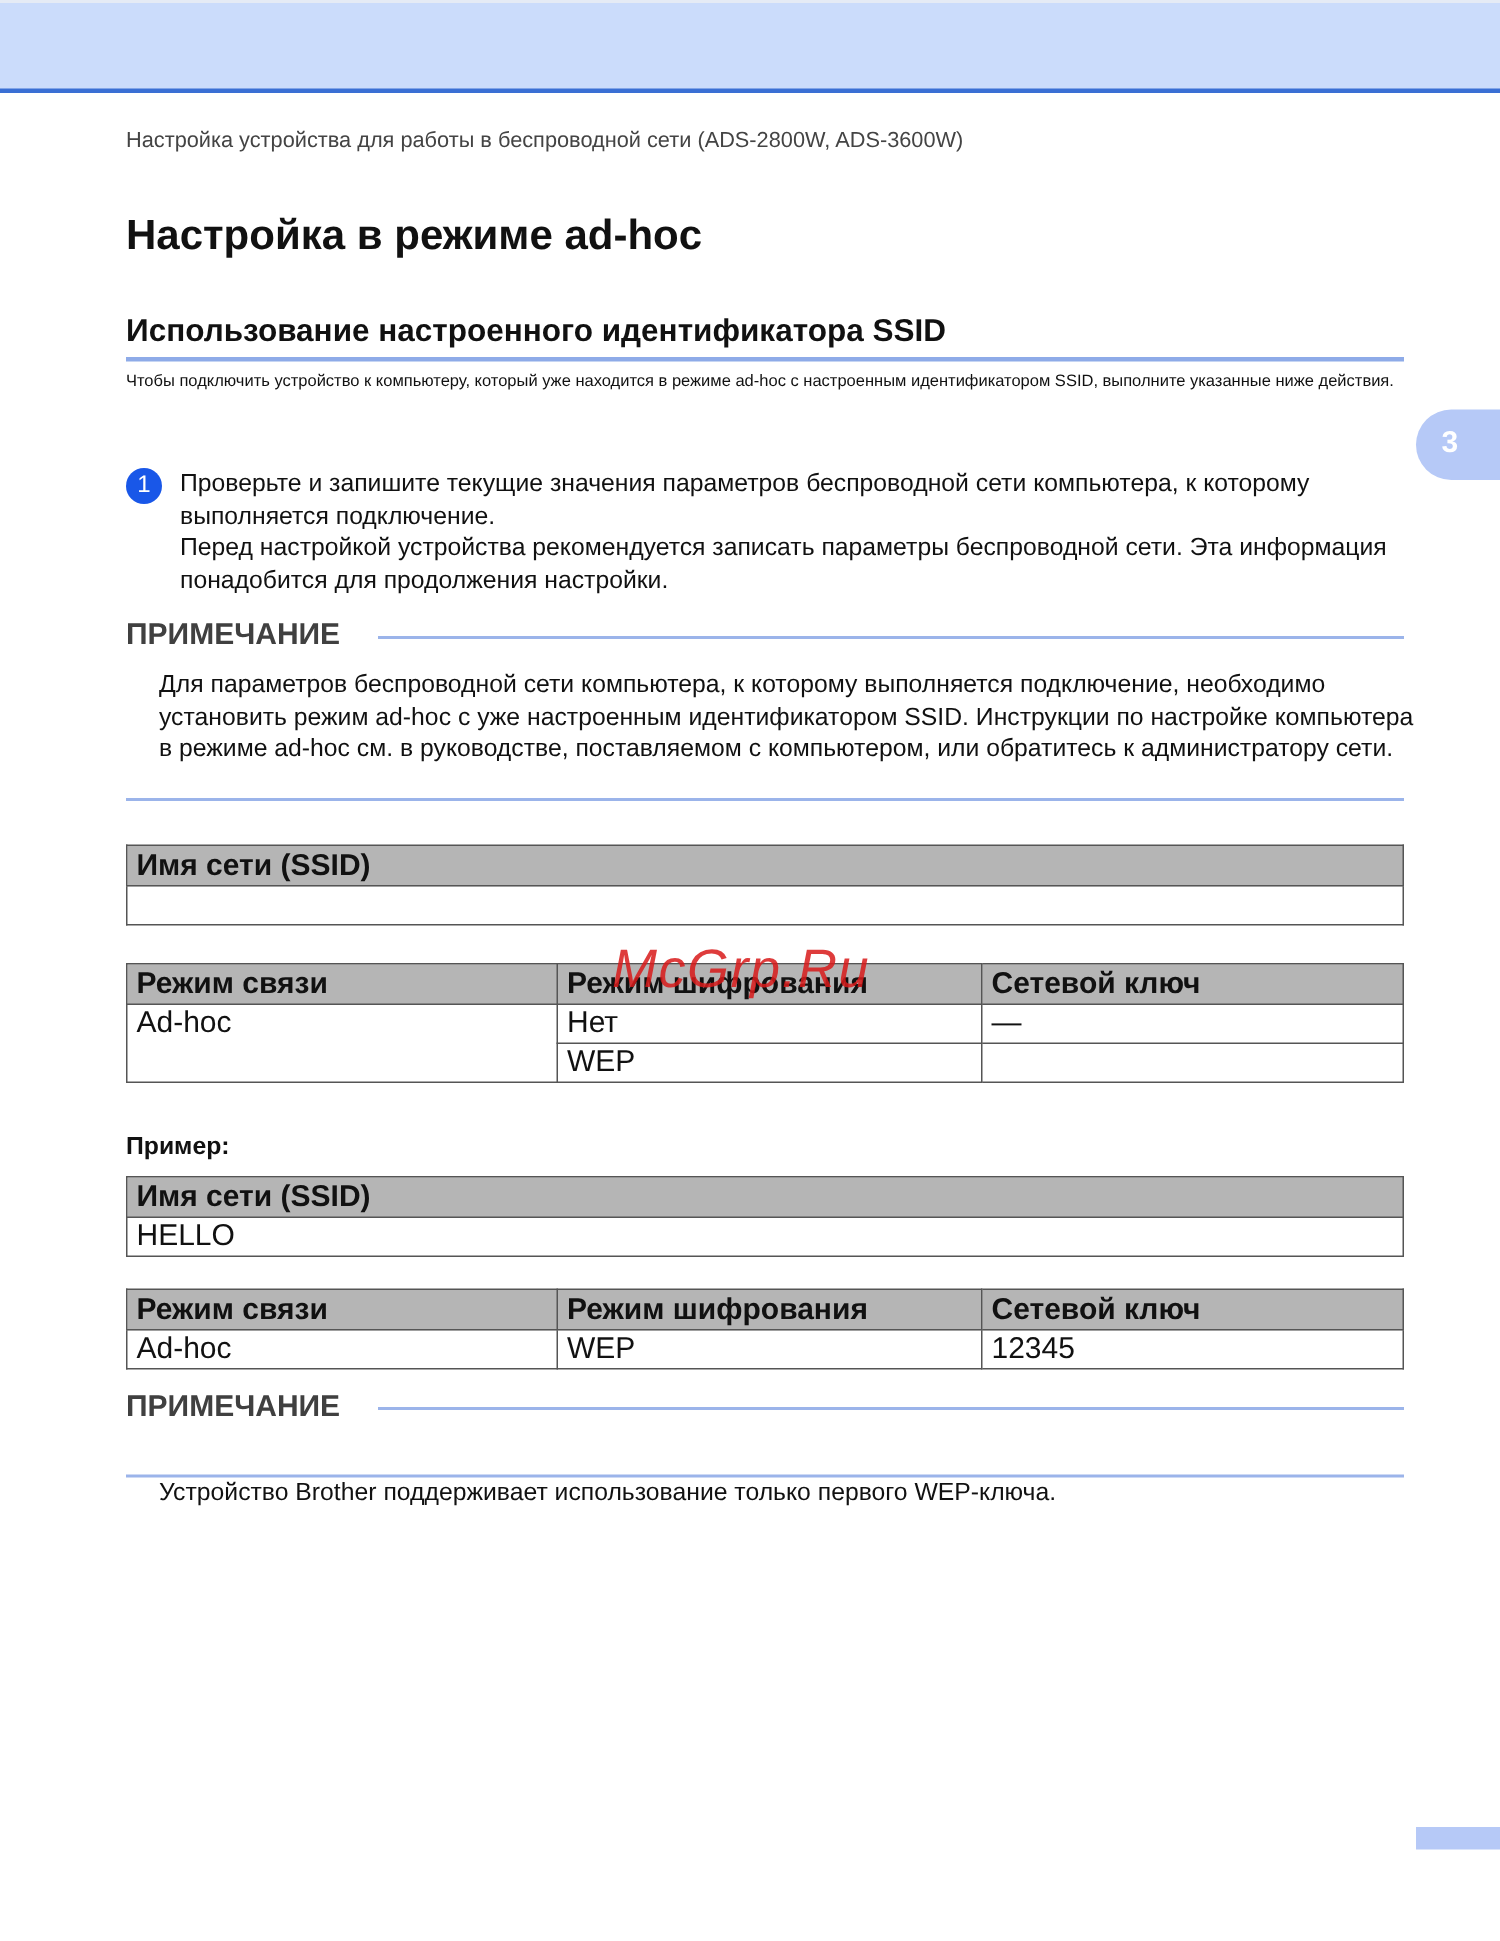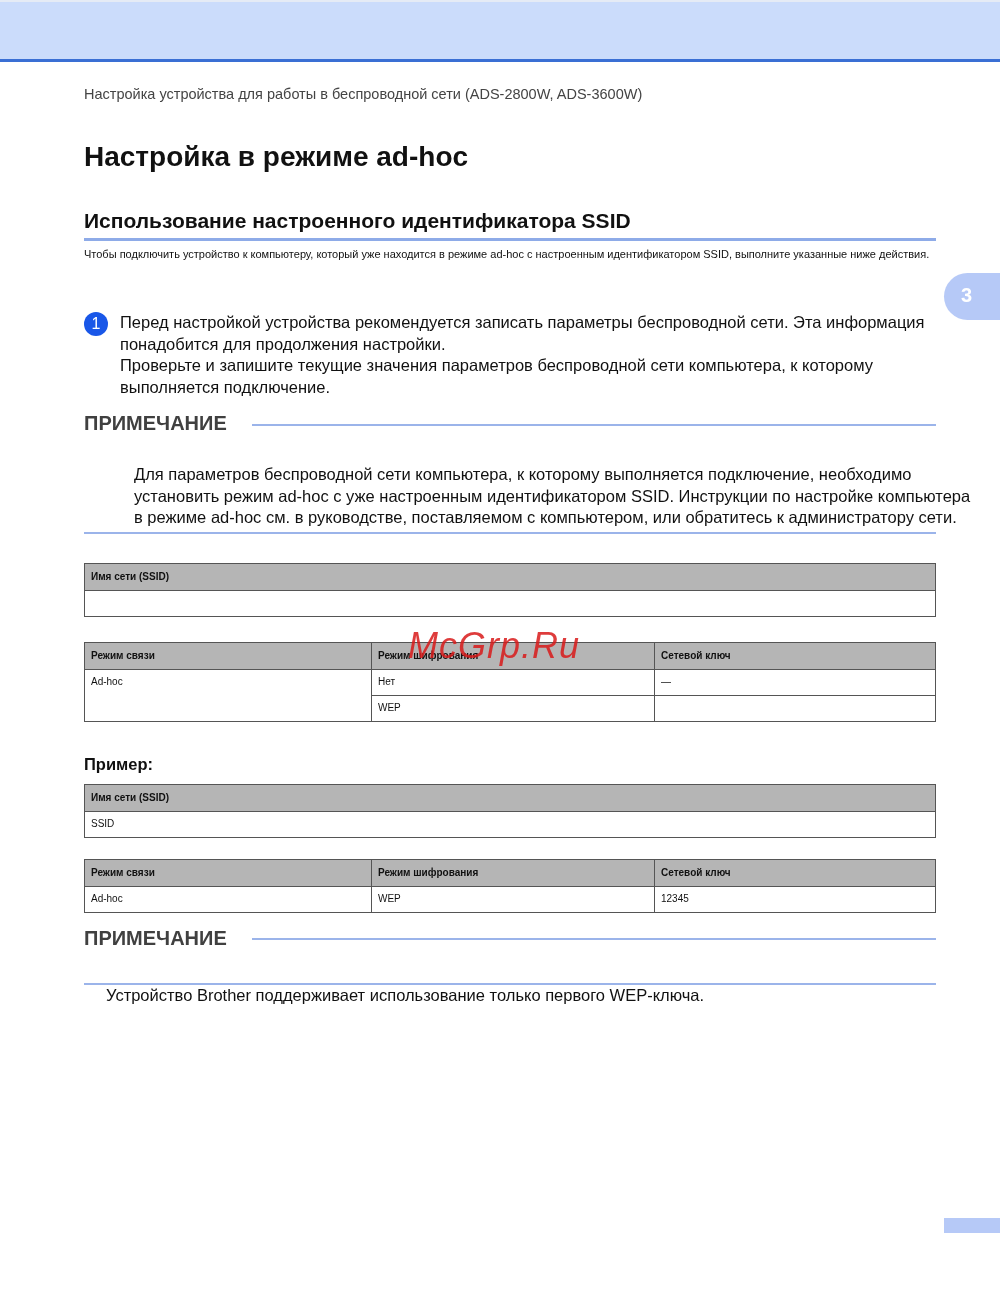--- a/index.html
+++ b/index.html
@@ -22,21 +22,21 @@
   .intro { position: absolute; left: 84px; top: 244px; width: 860px; font-size: 11px; line-height: 21.5px; color: #111; }
 
   .step { position: absolute; left: 84px; top: 312px; width: 860px; }
   .step-badge { position: absolute; left: 0; top: 0; width: 24px; height: 24px; border-radius: 50%; background: #1957e8; color: #fff; font-size: 16px; text-align: center; line-height: 24px; }
   .step-text { position: absolute; left: 36px; top: 0; width: 820px; font-size: 16.5px; line-height: 21.5px; color: #111; }
 
   .note-head { position: absolute; left: 84px; font-size: 20px; font-weight: bold; color: #404040; }
   .note-line { position: absolute; height: 2px; background: #9bb4ea; }
   .note-body { position: absolute; left: 106px; width: 840px; font-size: 16.5px; line-height: 21.5px; color: #111; }
 
-  table { position: absolute; left: 84px; width: 852px; border-collapse: collapse; font-size: 10px; }
+  table { position: absolute; left: 84px; width: 852px; border-collapse: collapse; font-size: 20px; }
   td, th { border: 1.5px solid #555; text-align: left; padding: 0 6px; vertical-align: top; }
   th { background: #b5b5b5; font-weight: bold; color: #111; height: 27px; line-height: 26px; }
   td { height: 26px; line-height: 24px; color: #111; background: #fff; }
 
   .example-label { position: absolute; left: 84px; top: 755px; font-size: 16.5px; font-weight: bold; color: #111; }
 
   .watermark { position: absolute; left: 408px; top: 625px; font-size: 36px; font-style: italic; color: #d91b1b; opacity: 0.85; letter-spacing: 1px; }
 
   .page-number { position: absolute; left: 918px; top: 1215px; font-size: 14px; font-weight: bold; color: #111; margin-left: 48px; }
   .page-tab { position: absolute; left: 944px; top: 1218px; width: 56px; height: 15px; background: #b6c9f7; }
@@ -56,28 +56,28 @@
 
 <div class="chapter-tab">
   <span>3</span>
 </div>
 
 <p class="intro">Чтобы подключить устройство к компьютеру, который уже находится в режиме ad-hoc с настроенным идентификатором SSID, выполните указанные ниже действия.</p>
 
 <div class="step">
   <div class="step-badge">1</div>
   <div class="step-text">
+    <div>Проверьте и запишите текущие значения параметров беспроводной сети компьютера, к которому выполняется подключение.</div>
     <div>Перед настройкой устройства рекомендуется записать параметры беспроводной сети. Эта информация понадобится для продолжения настройки.</div>
-    <div>Проверьте и запишите текущие значения параметров беспроводной сети компьютера, к которому выполняется подключение.</div>
   </div>
 </div>
 
 <div class="note-head" style="top:412px;">ПРИМЕЧАНИЕ</div>
 <div class="note-line" style="left:252px; top:424px; width:684px;"></div>
-<p class="note-body" style="top:464px;margin-left:28px;">Для параметров беспроводной сети компьютера, к которому выполняется подключение, необходимо установить режим ad-hoc с уже настроенным идентификатором SSID. Инструкции по настройке компьютера в режиме ad-hoc см. в руководстве, поставляемом с компьютером, или обратитесь к администратору сети.</p>
+<p class="note-body" style="top:446px;">Для параметров беспроводной сети компьютера, к которому выполняется подключение, необходимо установить режим ad-hoc с уже настроенным идентификатором SSID. Инструкции по настройке компьютера в режиме ad-hoc см. в руководстве, поставляемом с компьютером, или обратитесь к администратору сети.</p>
 <div class="note-line" style="left:84px; top:532px; width:852px;"></div>
 
 <table style="top:563px;">
   <tbody>
       <tr>
         <th>Имя сети (SSID)</th>
       </tr>
   <tr>
         <td></td>
       </tr>
@@ -106,21 +106,21 @@
 <div class="watermark">McGrp.Ru</div>
 
 <div class="example-label">Пример:</div>
 
 <table style="top:784px;">
   <tbody>
       <tr>
         <th>Имя сети (SSID)</th>
       </tr>
   <tr>
-        <td>SSID</td>
+        <td>HELLO</td>
       </tr>
 </tbody>
   </table>
 
 <table style="top:859px;">
   <tbody>
       <tr>
     <th style="width:287px;">Режим связи</th>
     <th style="width:283px;">Режим шифрования</th>
     <th>Сетевой ключ</th>

